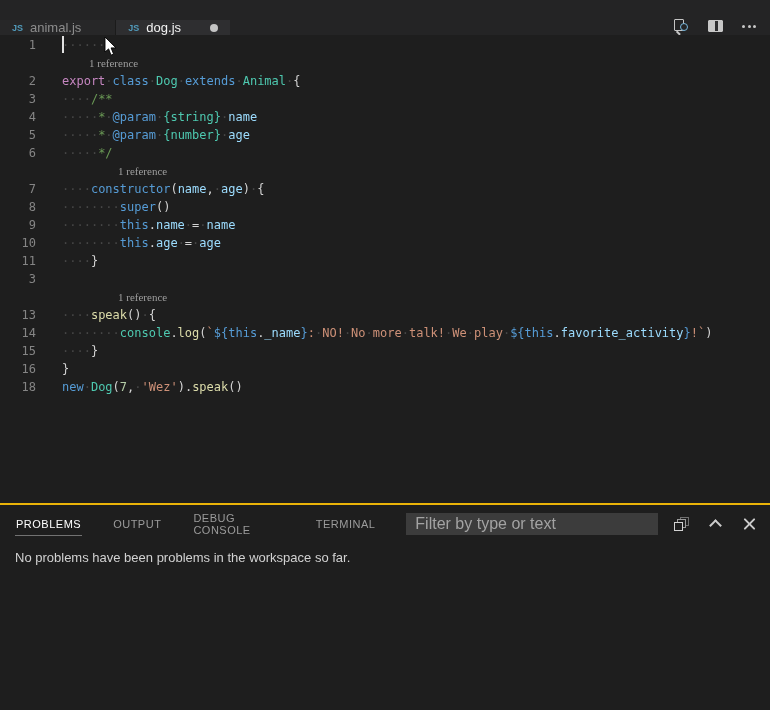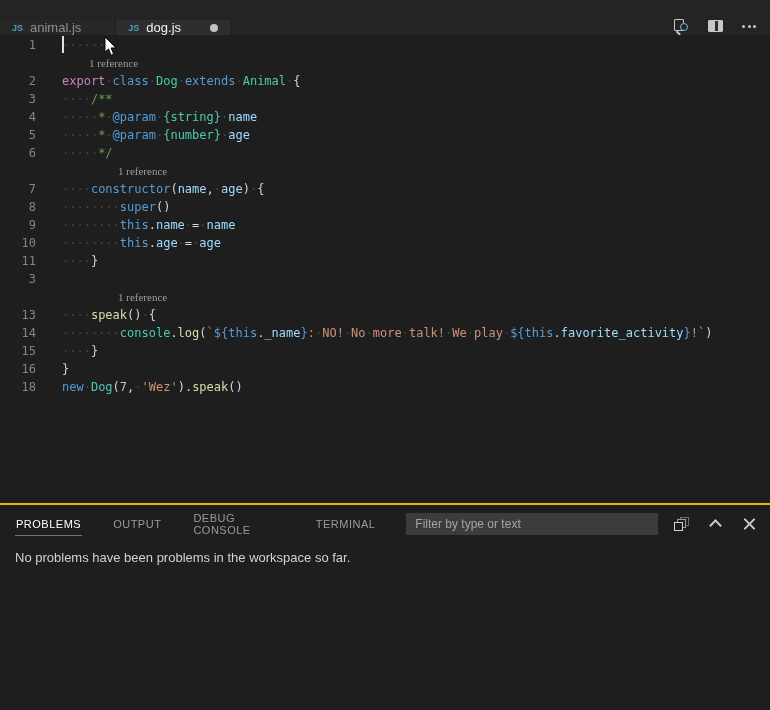--- a/index.html
+++ b/index.html
@@ -63,21 +63,21 @@
   
   .panel { flex: 0 0 207px; background: #1e1e1e; border-top: 2px solid #eab308; display: flex; flex-direction: column; }
   .panel-header { flex: 0 0 30px; display: flex; align-items: center; padding: 0 8px 0 15px; }
   .panel-tab {
     font-size: 11px; letter-spacing: 0.5px; color: #9b9b9b;
     margin-right: 30px; padding: 7px 1px 5px; border-bottom: 1px solid transparent; cursor: pointer;
   }
   .panel-tab.active { color: #ffffff; border-bottom-color: #727272; }
   .filter-input {
     margin-left: auto; width: 283px; height: 22px; background: #3c3c3c;
-    border: none; outline: none; color: #cccccc; font-size: 12px; padding: 0 9px;
+    border: none; outline: none; color: #cccccc; font-size: 16px; padding: 0 9px;
     font-family: "Liberation Sans", sans-serif;
   }
   .filter-input::placeholder { color: #a3a3a3; }
   .panel-icons { display: flex; align-items: center; gap: 17px; margin-left: 15px; padding-right: 4px; }
   .pi-btn { display: flex; align-items: center; justify-content: center; width: 17px; height: 17px; cursor: pointer; }
 
   .icon-cascade { position: relative; width: 15px; height: 14px; }
   .icon-cascade i { position: absolute; width: 9px; height: 9px; border: 1px solid #8d8d8d; background: transparent; }
   .icon-cascade .b1 { right: 0; top: 0; border-color: #6f6f6f; }
   .icon-cascade .b2 { right: 3px; top: 2px; border-color: #9a9a9a; background: #1e1e1e; }

